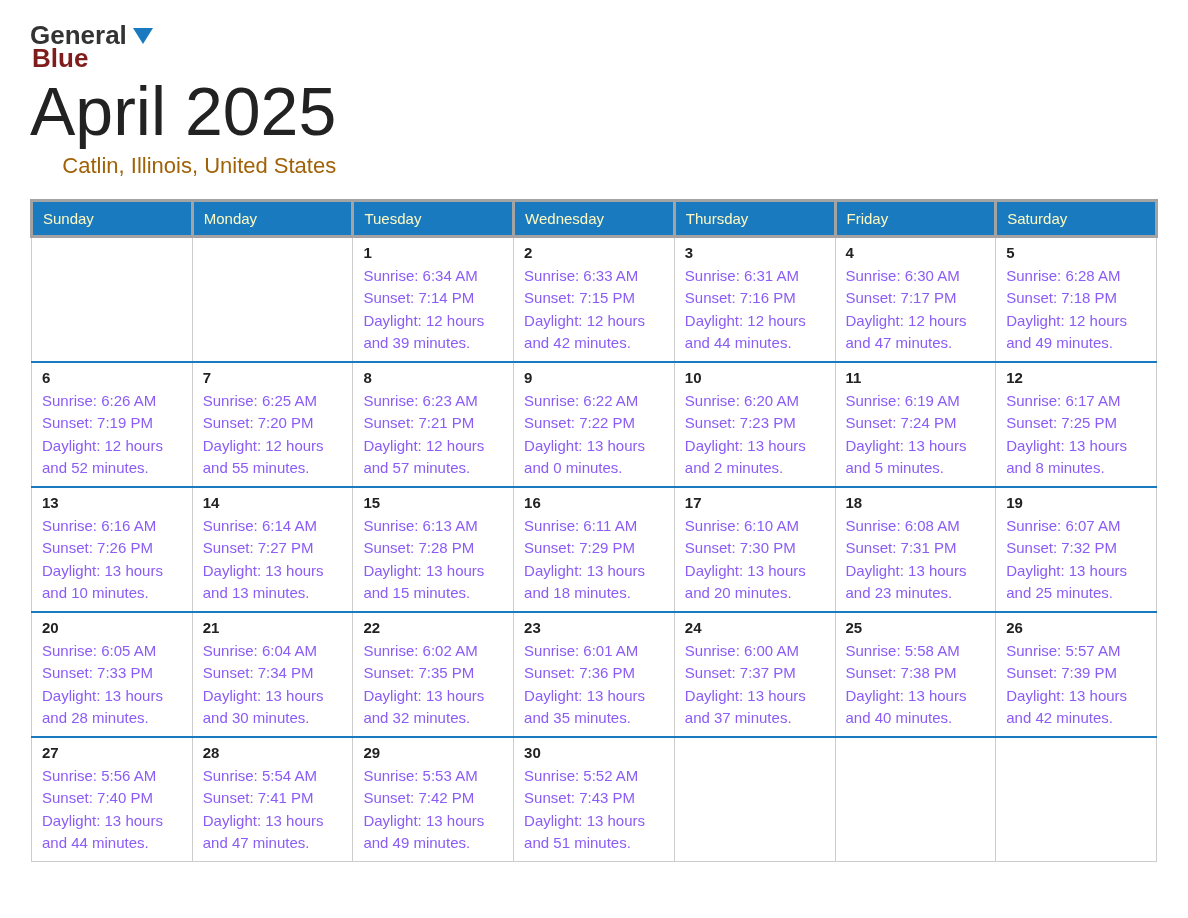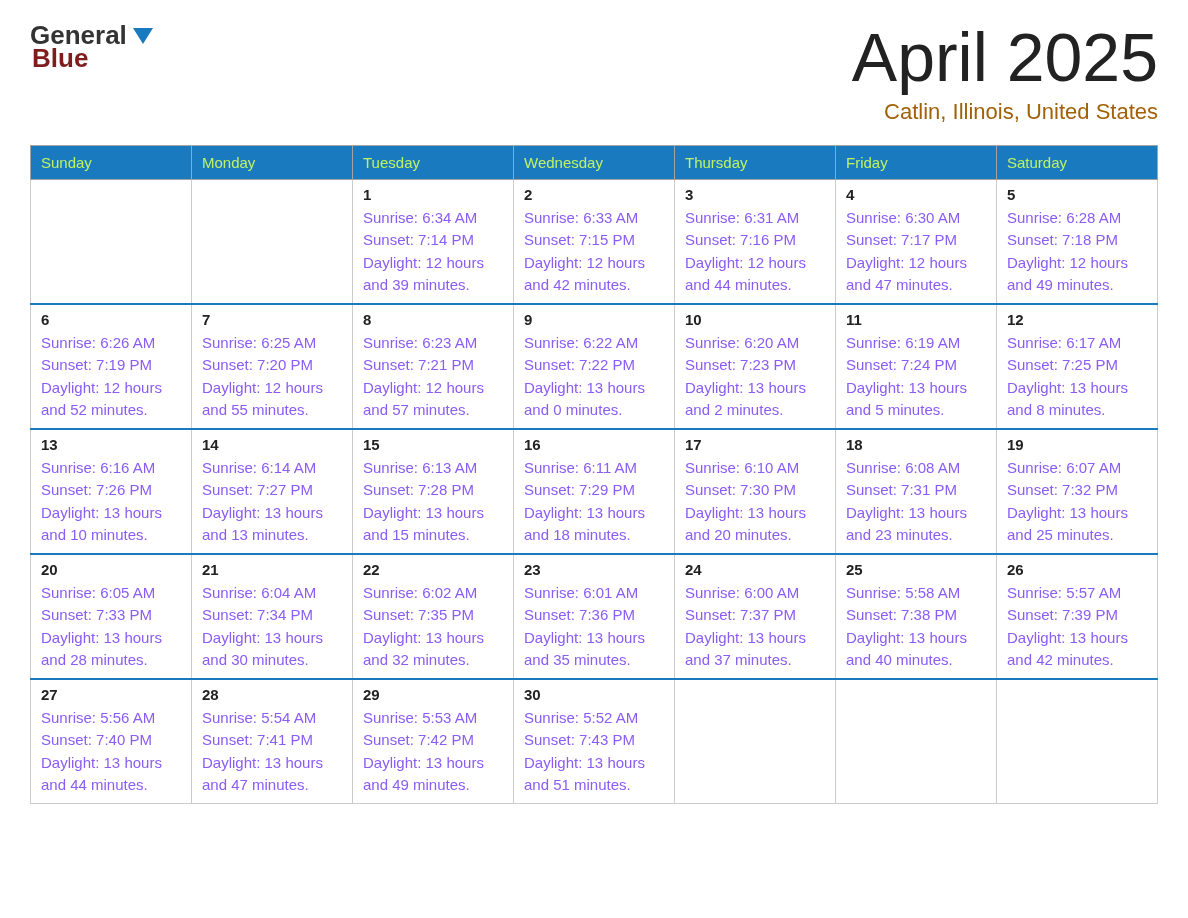--- a/index.html
+++ b/index.html
@@ -8,20 +8,21 @@
       background: #fff;
       padding: 20px 30px;
       width: 1188px;
       min-height: 918px;
     }
     .header {
       display: flex;
       justify-content: space-between;
       align-items: flex-start;
       margin-bottom: 20px;
+      flex-direction: column;
     }
     .logo {
       display: flex;
       align-items: center;
       gap: 4px;
     }
     .logo-text-general {
       font-size: 26px;
       font-weight: bold;
       color: #333;
@@ -45,26 +46,26 @@
       color: #a16207;
       margin-top: 4px;
     }
     .calendar {
       width: 100%;
       border-collapse: collapse;
       border: 1px solid #aaa;
     }
     .calendar th {
       background-color: #1a7abf;
-      color: #bef264;
+      color: #fef9c3;
       text-align: left;
       padding: 8px 10px;
       font-size: 15px;
       font-weight: normal;
-      border: 1px solid #a3a3a3;
+      border: 3px solid #a3a3a3;
     }
     .calendar td {
       vertical-align: top;
       padding: 6px 10px;
       border: 1px solid #ccc;
       width: calc(100% / 7);
       min-height: 110px;
       font-size: 13px;
       color: #333;
     }

